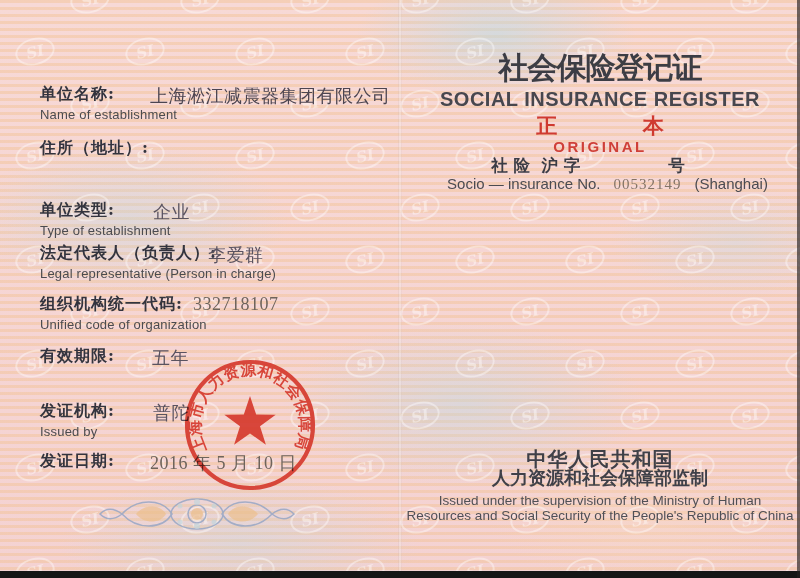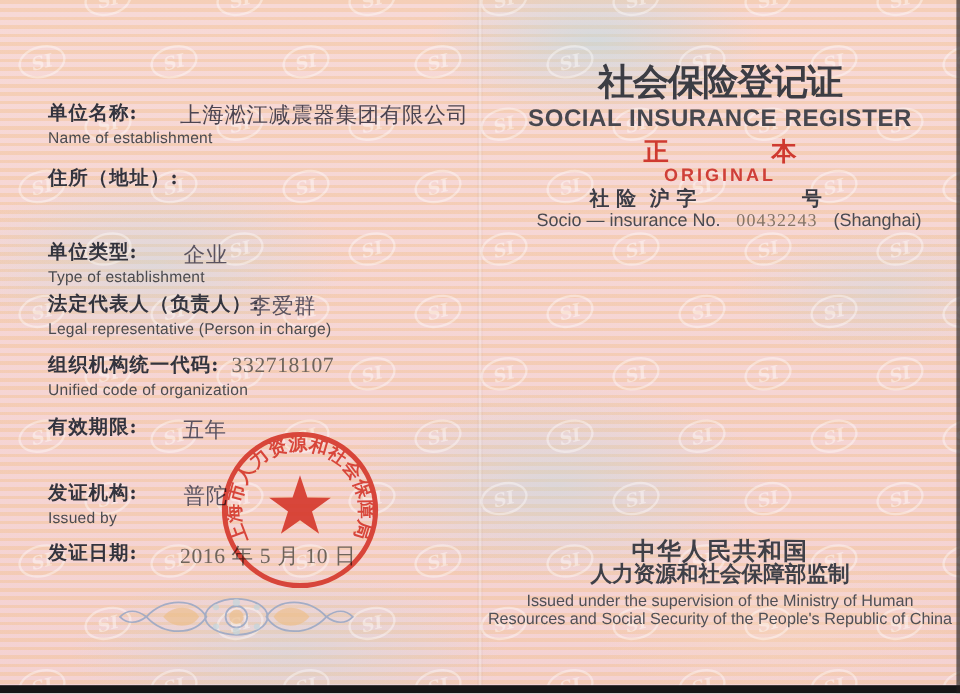--- a/index.html
+++ b/index.html
@@ -286,21 +286,21 @@
     <div class="rp-el title-en">SOCIAL INSURANCE REGISTER</div>
     <div class="rp-el dup-en">ORIGINAL</div>
 
     <div class="rp-el serial-cn">
       <span>社 险  沪 字</span>
       <span>号</span>
     </div>
 
     <div class="rp-el serial-en">
       <span>Socio — insurance No.</span>
-      <span class="num">00432243</span>
+      <span class="num">00532149</span>
       <span>(Shanghai)</span>
     </div>
 
     <div class="rp-el footer-cn1">中华人民共和国</div>
     <div class="rp-el footer-cn2">人力资源和社会保障部监制</div>
     <div class="rp-el footer-en1">Issued under the supervision of the Ministry of Human</div>
     <div class="rp-el footer-en2">Resources and Social Security of the People's Republic of China</div>
   </div>
 
   <div class="fold"></div>

